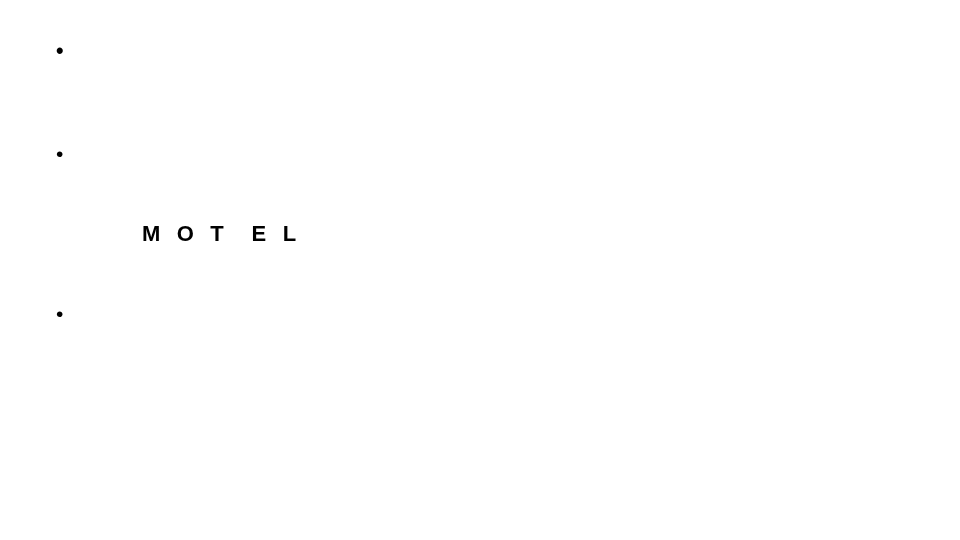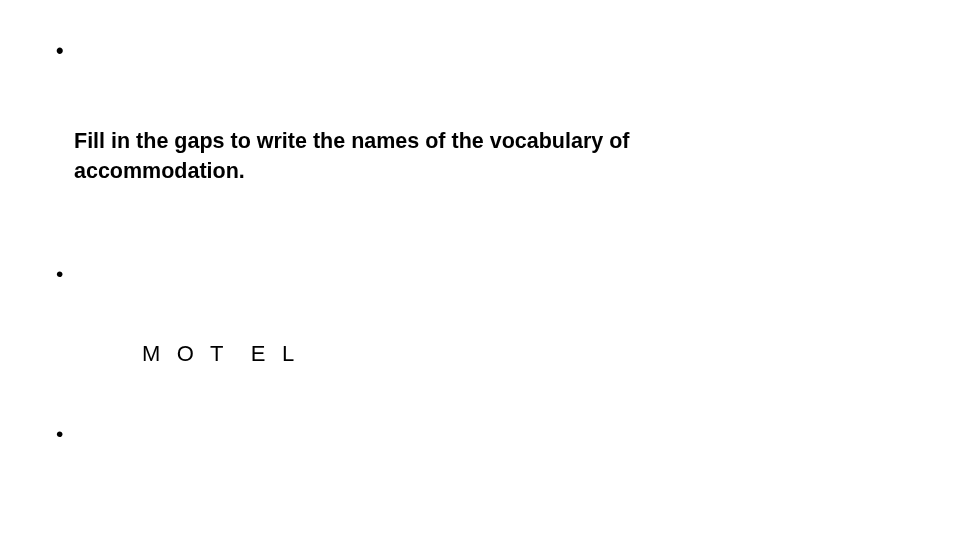--- a/index.html
+++ b/index.html
@@ -45,20 +45,21 @@
     left: 6px;
     top: 0;
     display: inline-block;
     color: #000000;
     line-height: inherit;
   }
 
   .bullet-line > .bullet-text {
     display: inline;
     color: #000000;
+    font-weight: bold;
   }
 
   
   .intro-line {
     font-size: 21.5px;
     font-weight: bold;
     line-height: 30px;
     letter-spacing: 0px;
     padding-left: 24px;
     margin-bottom: 8px;
@@ -94,21 +95,20 @@
   }
 </style>
 </head>
 <body>
 
 <div class="slide">
   <div class="content">
 
     <div class="bullet-line intro-line">
       <span class="bullet-dot">•</span>
-      <span class="bullet-text">Fill in the gaps to write the names of the vocabulary of accommodation.</span>
     </div>
 
     <div class="bullet-line word-line">
       <span class="bullet-dot">•</span>
       <span class="bullet-text">M O T  E L</span>
     </div>
 
     <div class="bullet-line word-line">
       <span class="bullet-dot">•</span>
     </div>

